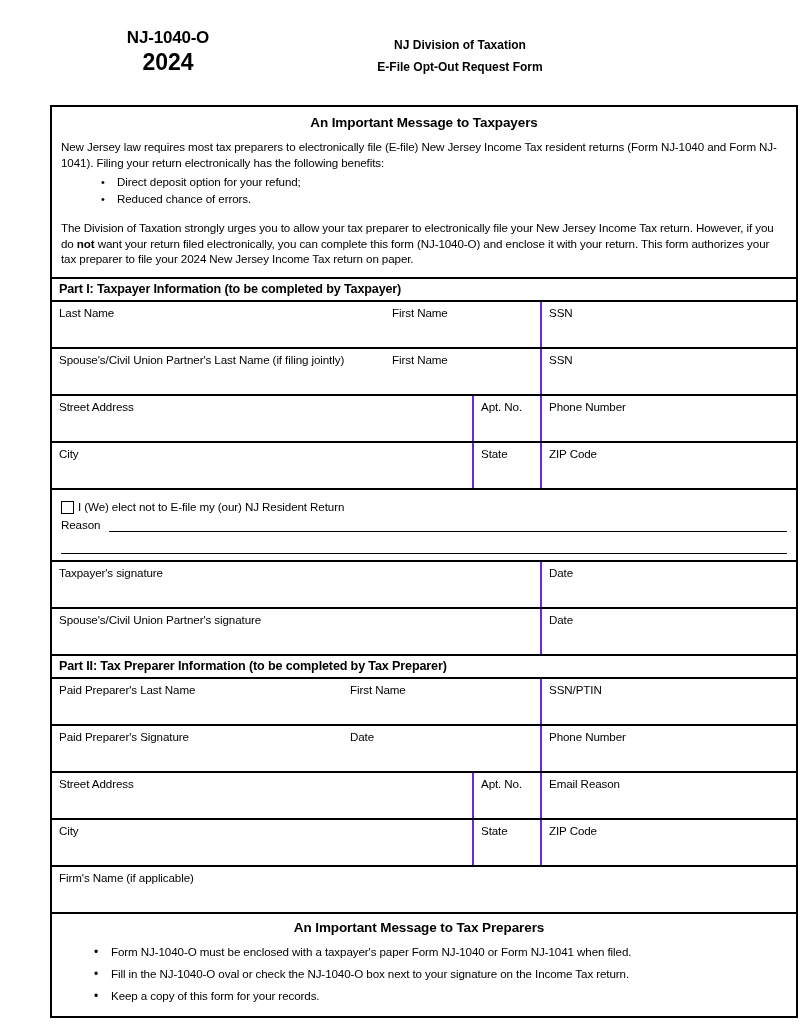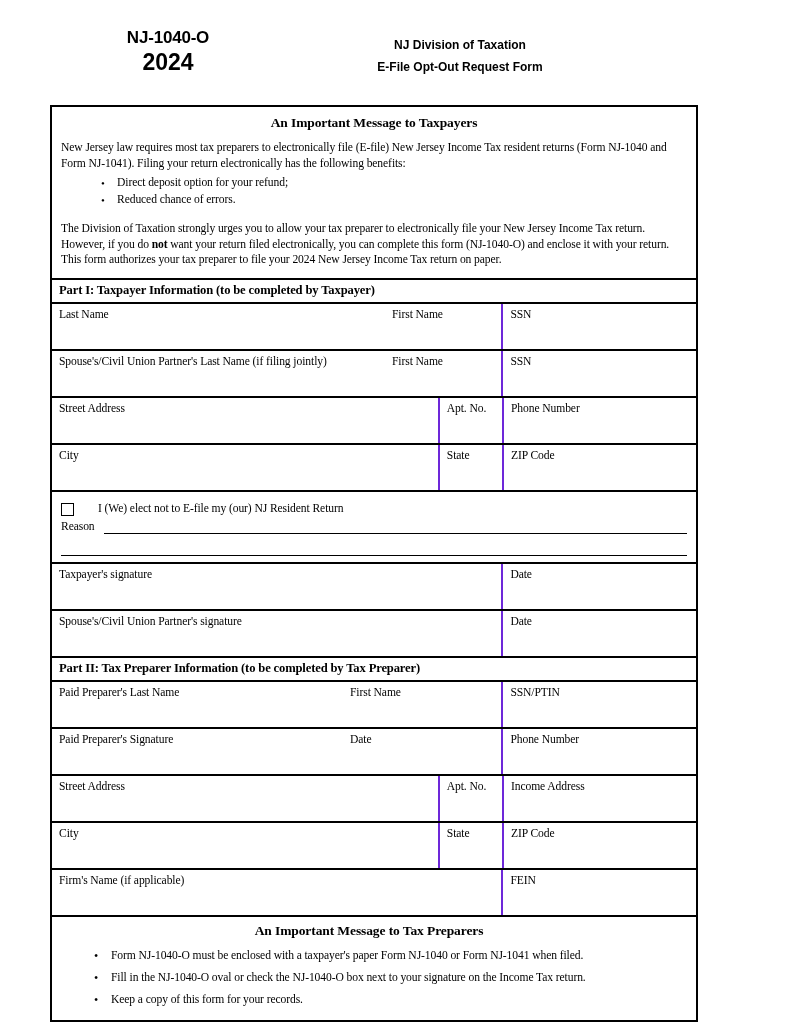--- a/index.html
+++ b/index.html
@@ -48,24 +48,23 @@
   .agency-line1, .agency-line2 {
     font-size: 12px;
     font-weight: bold;
     line-height: 22px;
   }
 
   
   .form-frame {
     position: absolute;
     left: 50px; top: 105px;
-    width: 648px;
+    width: 748px;
     border: 2px solid #000;
     border-top-width: 2px;
-    font-family: Liberation Serif, serif;
   }
 
   
   .intro {
     padding: 8px 9px 10px 9px;
     border-bottom: 2px solid #000;
   }
   .intro-title {
     text-align: center;
     font-size: 13.5px;
@@ -143,21 +142,21 @@
   .c-fein   { width: 210px; }
 
   
   .election {
     border-bottom: 2px solid #000;
     padding: 10px 9px 6px 9px;
   }
   .elect-line {
     display: flex;
     align-items: flex-end;
-    gap: 24px;
+    gap: 4px;
   }
   .checkbox {
     width: 13px; height: 13px;
     border: 1.5px solid #000;
     background: #fff;
     flex: 0 0 auto;
     display: inline-block;
   }
   .elect-text {
     font-size: 11.6px;
@@ -344,42 +343,39 @@
   </div>
 
   <div class="frow">
     <div class="fcell c-street">
       <span>Street Address</span>
     </div>
     <div class="fcell c-apt">
       <span>Apt. No.</span>
     </div>
     <div class="fcell c-phone">
-      <span>Income Address</span>
+      <span>Email Reason</span>
     </div>
   </div>
 
   <div class="frow">
     <div class="fcell c-street">
       <span>City</span>
     </div>
     <div class="fcell c-apt">
       <span>State</span>
     </div>
     <div class="fcell c-phone">
       <span>ZIP Code</span>
     </div>
   </div>
 
   <div class="frow">
     <div class="fcell c-firm">
       <span>Firm's Name (if applicable)</span>
-    </div>
-    <div class="fcell c-fein">
-      <span>FEIN</span>
     </div>
   </div>
 
   <div class="footer-msg">
     <div class="footer-title">An Important Message to Tax Preparers</div>
     <ul>
       <li>Form NJ-1040-O must be enclosed with a taxpayer's paper Form NJ-1040 or Form NJ-1041 when filed.</li>
       <li>Fill in the NJ-1040-O oval or check the NJ-1040-O box next to your signature on the Income Tax return.</li>
       <li>Keep a copy of this form for your records.</li>
     </ul>

